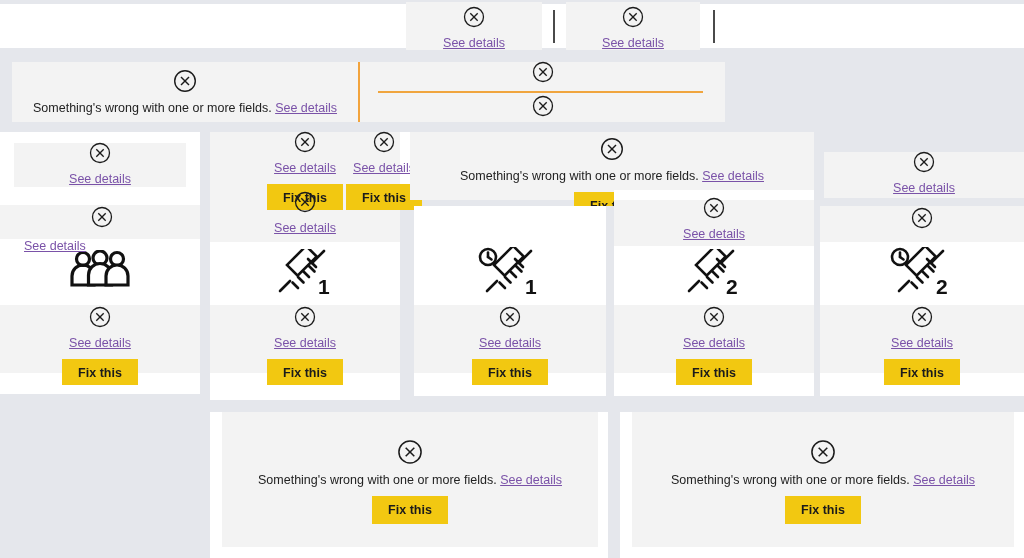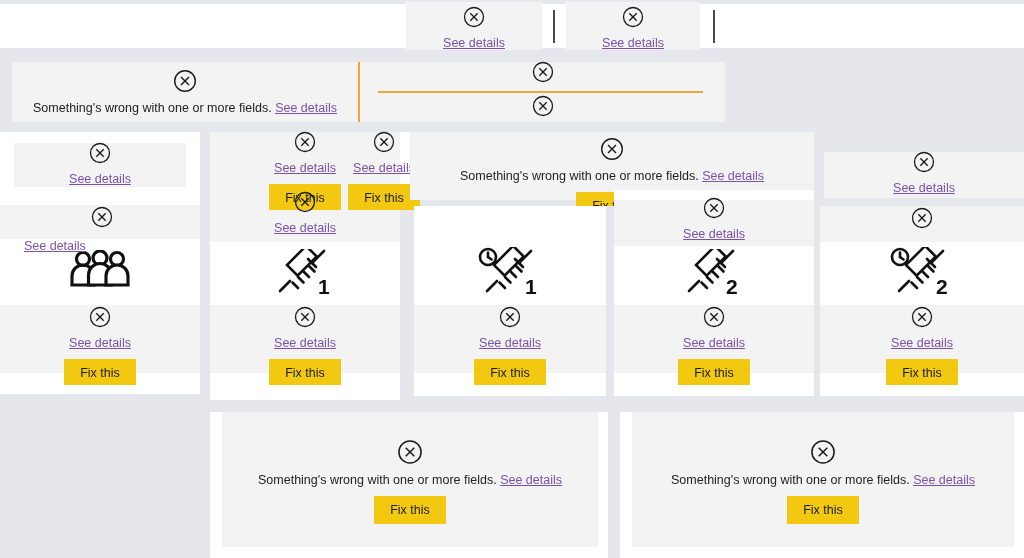--- a/index.html
+++ b/index.html
@@ -49,21 +49,21 @@
     margin-top: 2px;
     cursor: pointer;
   }
   .fix-btn {
     margin-top: 8px;
     background: #f2c811;
     color: #1b1b1b;
     border: none;
     font-family: "Liberation Sans", sans-serif;
     font-size: 12.5px;
-    font-weight: normal;
+    font-weight: bold;
     padding: 7px 16px;
     cursor: pointer;
     line-height: 14px;
     white-space: nowrap;
   }
 
   
   .vbar-orange { position: absolute; width: 2px; background: #f2a33c; }
   .hline-orange { position: absolute; height: 2px; background: #f0a53e; }
   .vbar-dark { position: absolute; width: 2px; background: #4a4a4a; }

